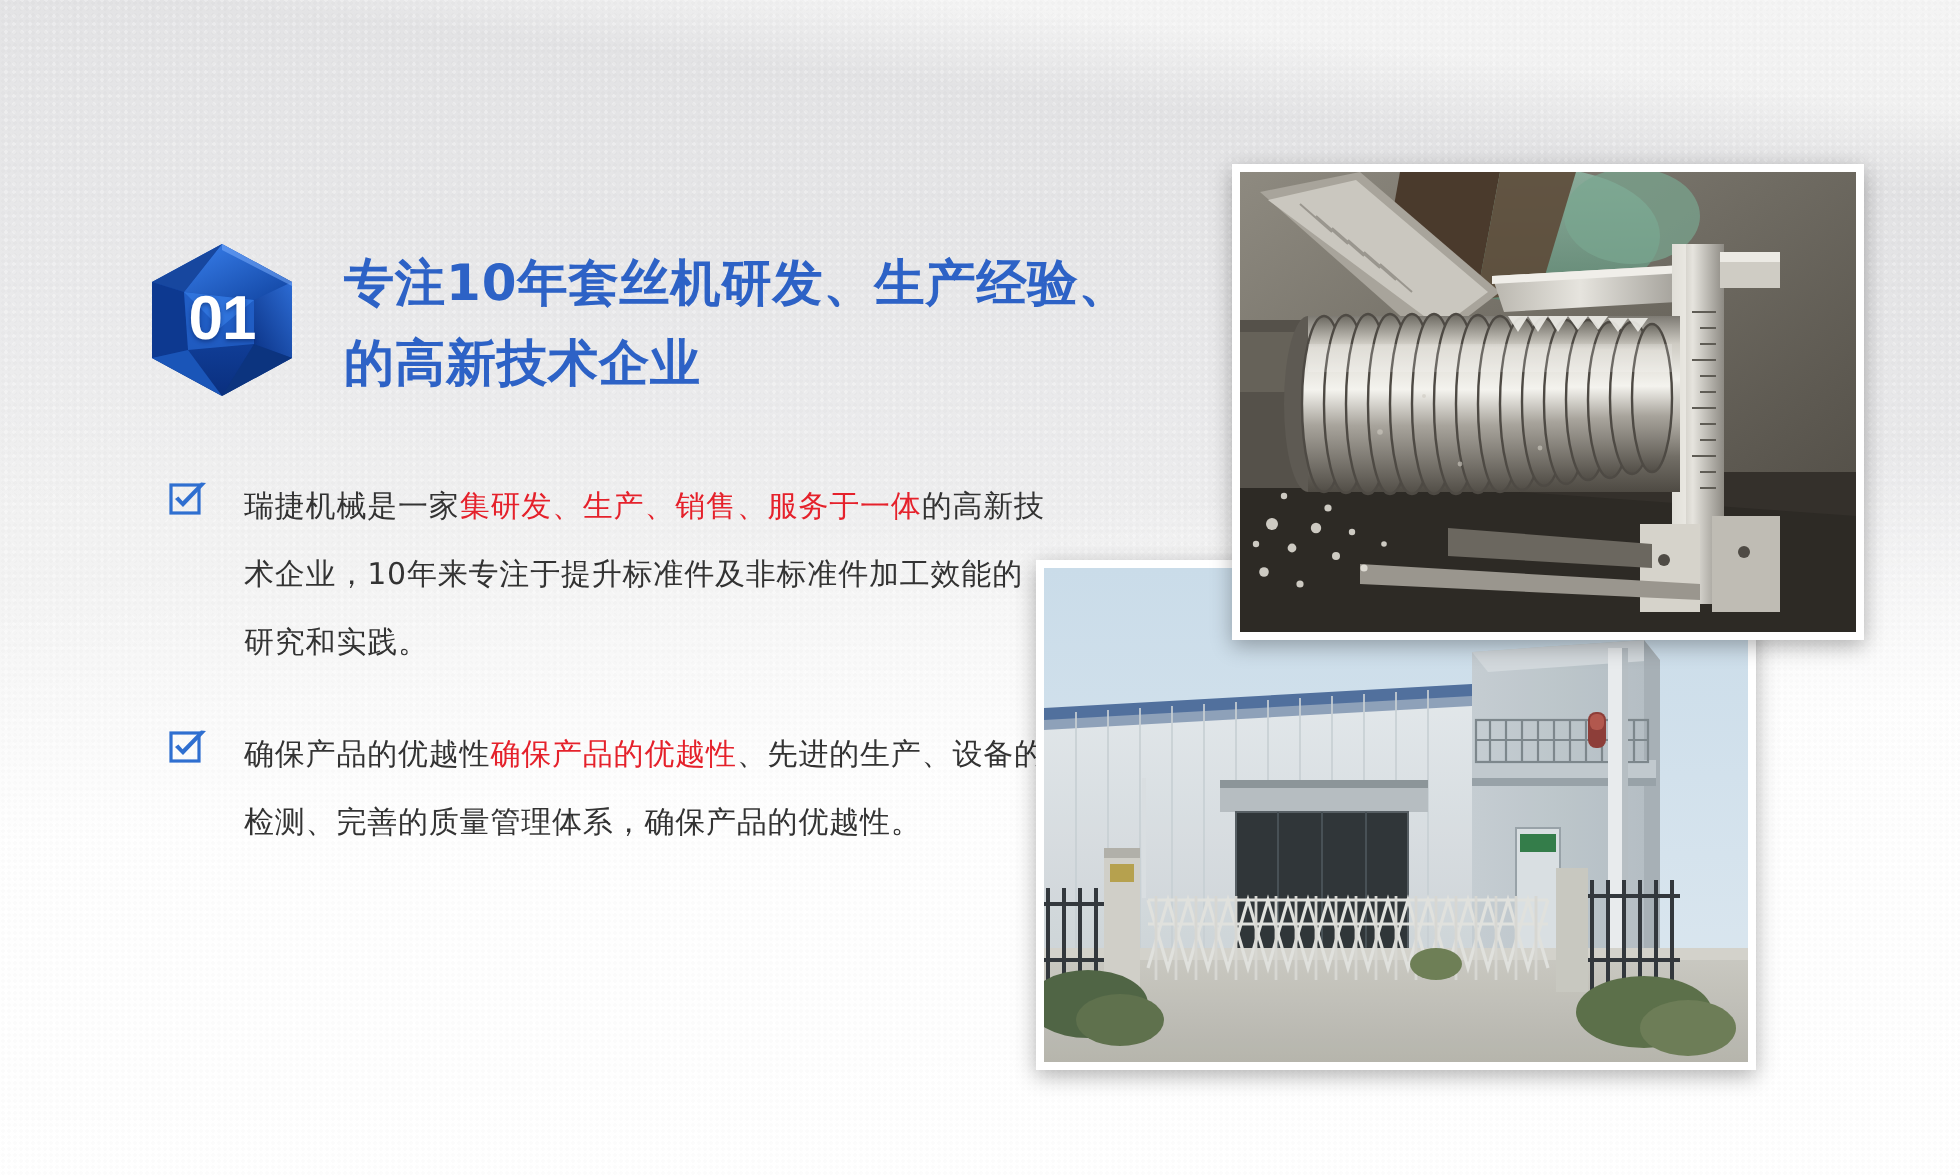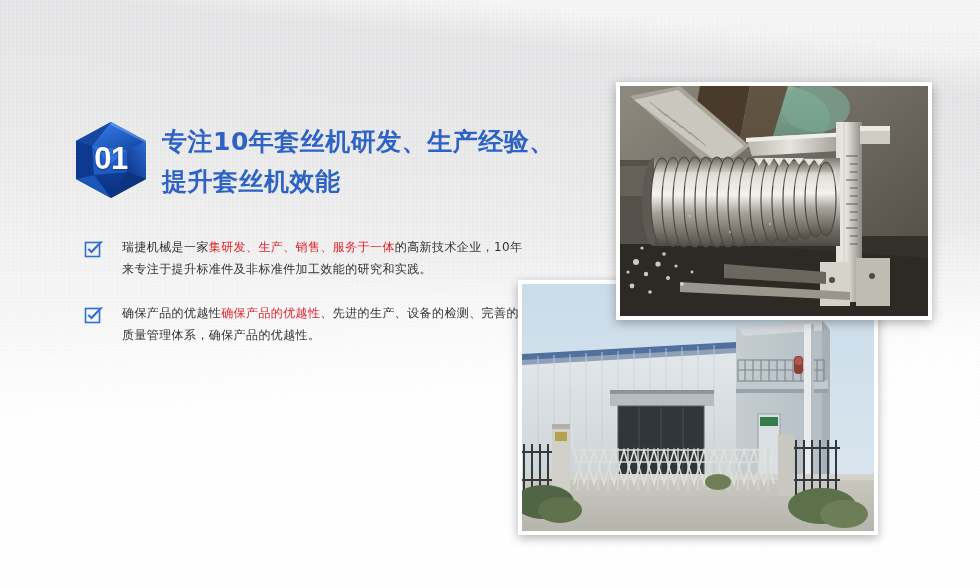--- a/index.html
+++ b/index.html
@@ -93,21 +93,21 @@
     text-align: center;
     font-size: 31px;
     font-weight: bold;
     color: #ffffff;
     letter-spacing: -0.5px;
     text-shadow: 0 1px 2px rgba(0,20,70,.45);
     font-family: "Liberation Sans", "DejaVu Sans", sans-serif;
   }
 
   .headline {
-    margin-left: 12px;
+    margin-left: 22px;
     padding-top: 4px;
     max-width: 400px;
   }
   .headline-line {
     color: #2d62c6;
     font-size: 25px;
     font-weight: bold;
     line-height: 40px;
     letter-spacing: 0.5px;
     white-space: nowrap;
@@ -128,22 +128,22 @@
   }
   .chk {
     position: absolute;
     left: 0;
     top: 3px;
     width: 20px;
     height: 20px;
   }
   .bullet-text {
     color: #333333;
-    font-size: 12px;
-    line-height: 22px;
+    font-size: 15px;
+    line-height: 34px;
     letter-spacing: 0.4px;
     font-family: "DejaVu Sans", "Liberation Sans", sans-serif;
   }
   .hl-red { color: #e5212b; }
 
   
   .photo {
     position: absolute;
     background: #cfcfcf;
     border: 4px solid #ffffff;
@@ -214,21 +214,21 @@
           <polygon points="39,78 55,52 74,59" fill="#0c347f"></polygon>
           <polygon points="20,26 55,30 55,52 22,55" fill="#2566cf" opacity=".75"></polygon>
           <polygon points="20,26 55,30 38,44" fill="#3c85ee" opacity=".55"></polygon>
           <polygon points="39,2 74,21 74,23 39,5" fill="#7fb2ff" opacity=".5"></polygon>
         </svg>
         <div class="badge-num">01</div>
       </div>
 
       <div class="headline">
         <div class="headline-line">专注10年套丝机研发、生产经验、</div>
-        <div class="headline-line">提升套丝机效能</div>
+        <div class="headline-line">的高新技术企业</div>
       </div>
     </div>
 
     <div class="bullets">
 
       <div class="bullet">
         <span class="chk">
           <svg width="20" height="20" viewBox="0 0 20 20" xmlns="http://www.w3.org/2000/svg">
             <rect x="1.5" y="3.5" width="14" height="14" fill="none" stroke="#2f6fd0" stroke-width="1.6"></rect>
             <path d="M3.5 10.5 L7.5 14.5 L19 2.5 L16.5 2.2 L7.3 11.6 L5.2 9.2 Z" fill="#2f6fd0"></path>

